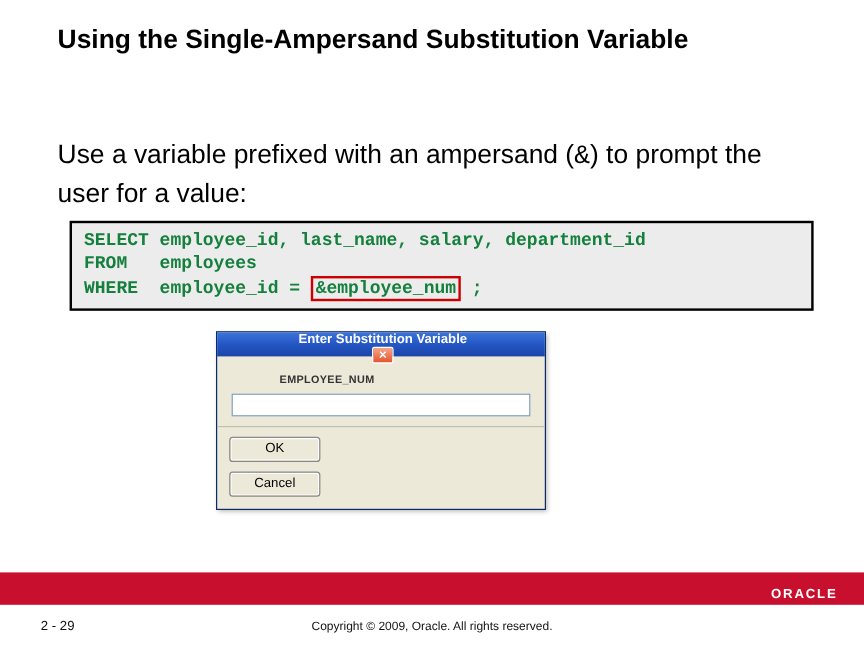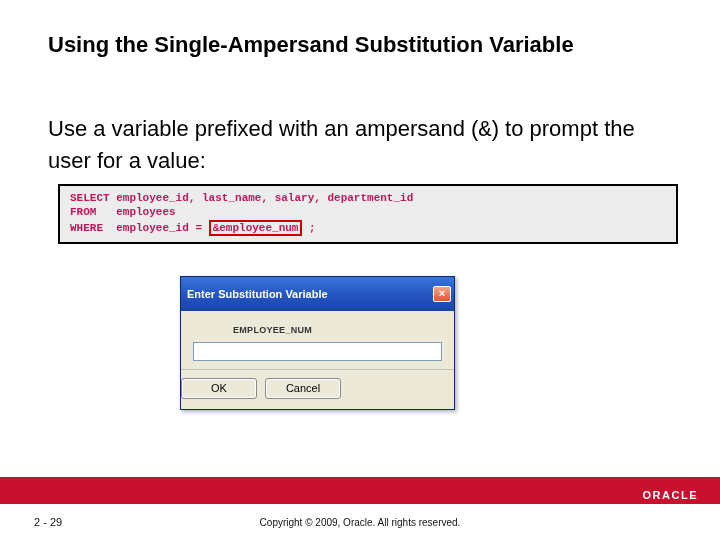--- a/index.html
+++ b/index.html
@@ -6,21 +6,21 @@
   body {
     width: 720px;
     height: 540px;
     background: #fff;
     font-family: Arial, Helvetica, sans-serif;
     position: relative;
     overflow: hidden;
   }
   .slide-title {
     position: absolute;
-    top: 32px;
+    top: 20px;
     left: 48px;
     right: 40px;
     font-size: 22px;
     font-weight: bold;
     color: #000;
   }
   .description {
     position: absolute;
     top: 114px;
     left: 48px;
@@ -34,52 +34,53 @@
   }
   .code-box {
     position: absolute;
     top: 184px;
     left: 58px;
     right: 42px;
     border: 2px solid #000;
     background: #ececec;
     padding: 6px 10px 6px 10px;
     font-family: "Courier New", monospace;
-    font-size: 11px;
+    font-size: 15px;
     font-weight: bold;
     line-height: 1.25;
     white-space: pre;
-    color: #be185d;
+    color: #15803d;
   }
   .code-hl {
     border: 2px solid #c00;
     padding: 0 2px;
     display: inline-block;
     line-height: 1.15;
   }
   .dialog {
     position: absolute;
     top: 276px;
     left: 180px;
     width: 275px;
     border: 1px solid #0a2a6a;
     background: #ece9d8;
     box-shadow: 2px 2px 4px rgba(0,0,0,0.3);
     font-family: Tahoma, Arial, sans-serif;
   }
   .dlg-titlebar {
     background: linear-gradient(to bottom, #3b74d8 0%, #2456c4 50%, #1a45a8 100%);
     color: #fff;
-    height: 34px;
+    height: 20px;
     display: flex;
     align-items: center;
     padding: 0 3px 0 6px;
     font-size: 11px;
     font-weight: bold;
     justify-content: space-between;
+    flex-direction: column;
   }
   .dlg-close {
     width: 18px;
     height: 16px;
     background: linear-gradient(to bottom, #f6a588, #e2552e);
     border: 1px solid #fff;
     border-radius: 2px;
     color: #fff;
     font-size: 11px;
     line-height: 12px;
@@ -101,23 +102,25 @@
   .dlg-input {
     width: 100%;
     height: 19px;
     border: 1px solid #7f9db9;
     background: #fff;
     font-size: 11px;
     padding: 0 3px;
   }
   .dlg-buttons {
     border-top: 1px solid #c0c0b0;
-    padding: 8px 12px 10px 0;
+    padding: 8px 12px 10px 10px;
     display: flex;
+    justify-content: flex-end;
     gap: 8px;
+    flex-direction: column;
   }
   .dlg-btn {
     width: 76px;
     height: 21px;
     font-size: 11px;
     background: #ece9d8;
     border: 1px solid #888;
     border-radius: 3px;
     box-shadow: inset 0 0 0 1px #fff;
     cursor: pointer;

